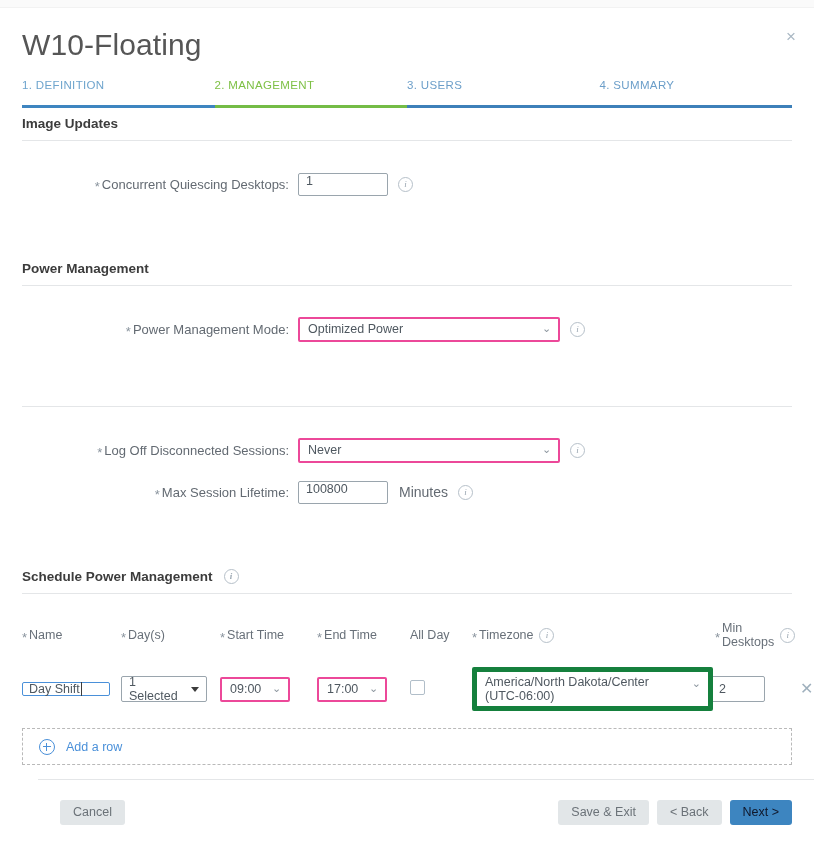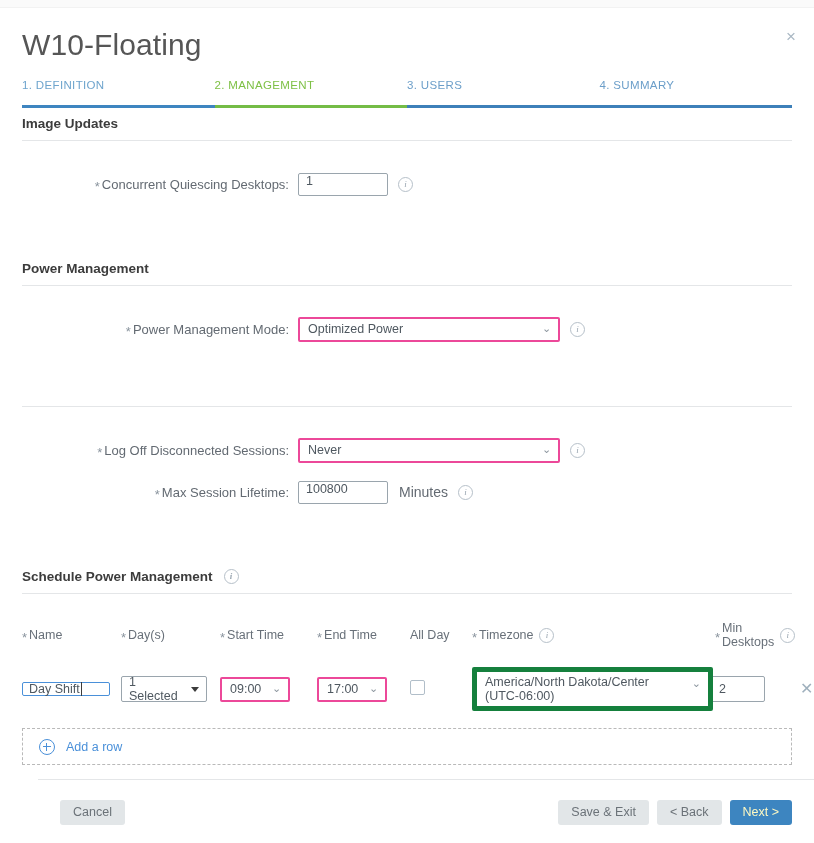--- a/index.html
+++ b/index.html
@@ -384,21 +384,21 @@
     user-select: none;
     border: none;
     white-space: nowrap;
   }
   .btn-secondary {
     background: #e2e6e8;
     color: #6b7278;
   }
   .btn-primary {
     background: #3d85c0;
-    color: #fef9c3;
+    color: #0f172a;
   }
   .footer-right {
     margin-left: auto;
     display: flex;
     gap: 8px;
   }
 </style>
 </head>
 <body>
 

